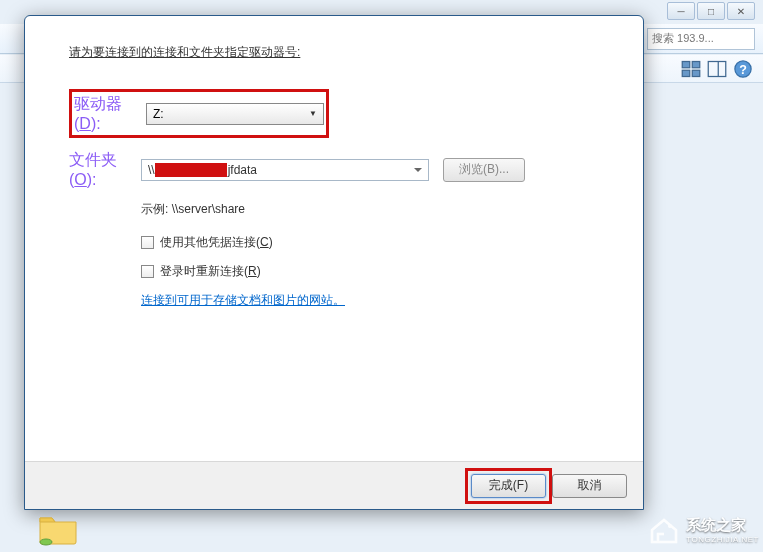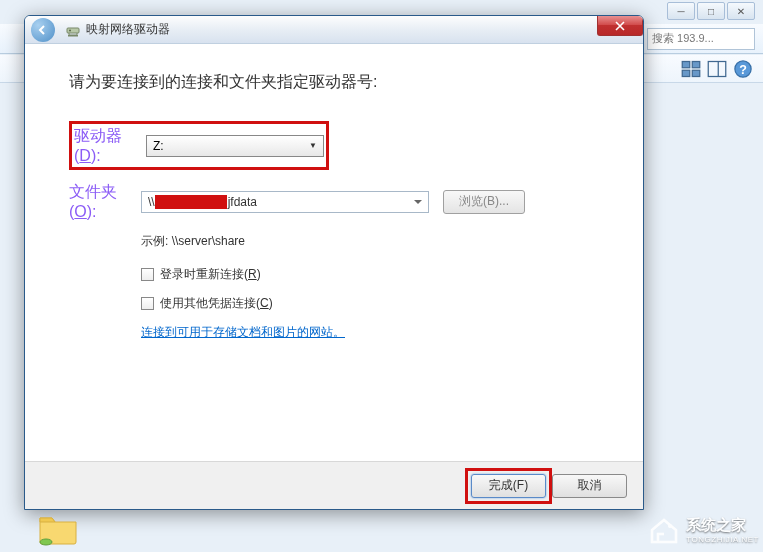--- a/index.html
+++ b/index.html
@@ -142,23 +142,24 @@
     .content {
       padding: 28px 44px 0 44px;
     }
     .heading {
       color: #003399;
       font-size: 15px;
       font-weight: normal;
       margin-bottom: 20px;
     }
     .instruction {
-      font-size: 16px;
+      font-size: 12px;
       color: #333;
       margin-bottom: 28px;
+      text-decoration: underline;
     }
     .form-row {
       display: flex;
       align-items: center;
       margin-bottom: 12px;
     }
     .form-label {
       width: 72px;
       font-size: 16px;
       color: #8b5cf6;
@@ -365,41 +366,20 @@
     <div class="bg-tbicon">
       <svg viewBox="0 0 16 16">
           <circle cx="8" cy="8" r="6.5" fill="#5898d8" stroke="#3870a8"></circle>
           <text x="8" y="12" text-anchor="middle" fill="#fff" font-size="10" font-weight="bold">?</text>
         </svg>
     </div>
   </div>
 </div>
 
 <div class="dialog">
-  <div class="titlebar">
-    <div class="titlebar-back">
-      <svg viewBox="0 0 12 12">
-          <path d="M7 2 L3 6 L7 10" stroke="#fff" stroke-width="2" fill="none"></path>
-        </svg>
-    </div>
-    <span class="title-icon">
-      <svg viewBox="0 0 16 16">
-          <rect x="2" y="6" width="12" height="5" rx="1" fill="#b8c8a8" stroke="#788868"></rect>
-          <circle cx="5" cy="8.5" r="1" fill="#586848"></circle>
-          <path d="M4 11 L4 13 L12 13 L12 11" stroke="#788868" fill="none"></path>
-          <rect x="3" y="13" width="10" height="1.5" fill="#788868"></rect>
-        </svg>
-    </span>
-    <span class="title-text">映射网络驱动器</span>
-    <div class="close-btn">
-      <svg viewBox="0 0 10 10">
-          <path d="M1 1 L9 9 M9 1 L1 9" stroke="#fff" stroke-width="1.6"></path>
-        </svg>
-    </div>
-  </div>
 
   <div class="content">
     <div class="instruction">请为要连接到的连接和文件夹指定驱动器号:</div>
 
     <div class="form-row">
       <div class="drive-highlight">
         <span class="form-label">驱动器(<u>D</u>):</span>
         <div class="drive-select">
           <span>Z:</span>
         </div>
@@ -413,25 +393,25 @@
           <span class="redacted"></span>
           <span>jfdata</span>
       </div>
       <div class="browse-btn">浏览(B)...</div>
     </div>
 
     <div class="indent-col">
       <div class="example">示例: \\server\share</div>
       <div class="checkbox-row">
         <span class="checkbox"></span>
-        <span>登录时重新连接(<u>R</u>)</span>
+        <span>使用其他凭据连接(<u>C</u>)</span>
       </div>
       <div class="checkbox-row">
         <span class="checkbox"></span>
-        <span>使用其他凭据连接(<u>C</u>)</span>
+        <span>登录时重新连接(<u>R</u>)</span>
       </div>
       <div style="margin-top:6px">
         <span class="link">连接到可用于存储文档和图片的网站。</span>
       </div>
     </div>
   </div>
 
   <div class="button-row">
     <div class="finish-highlight">
       <div class="dlg-btn default">完成(F)</div>

